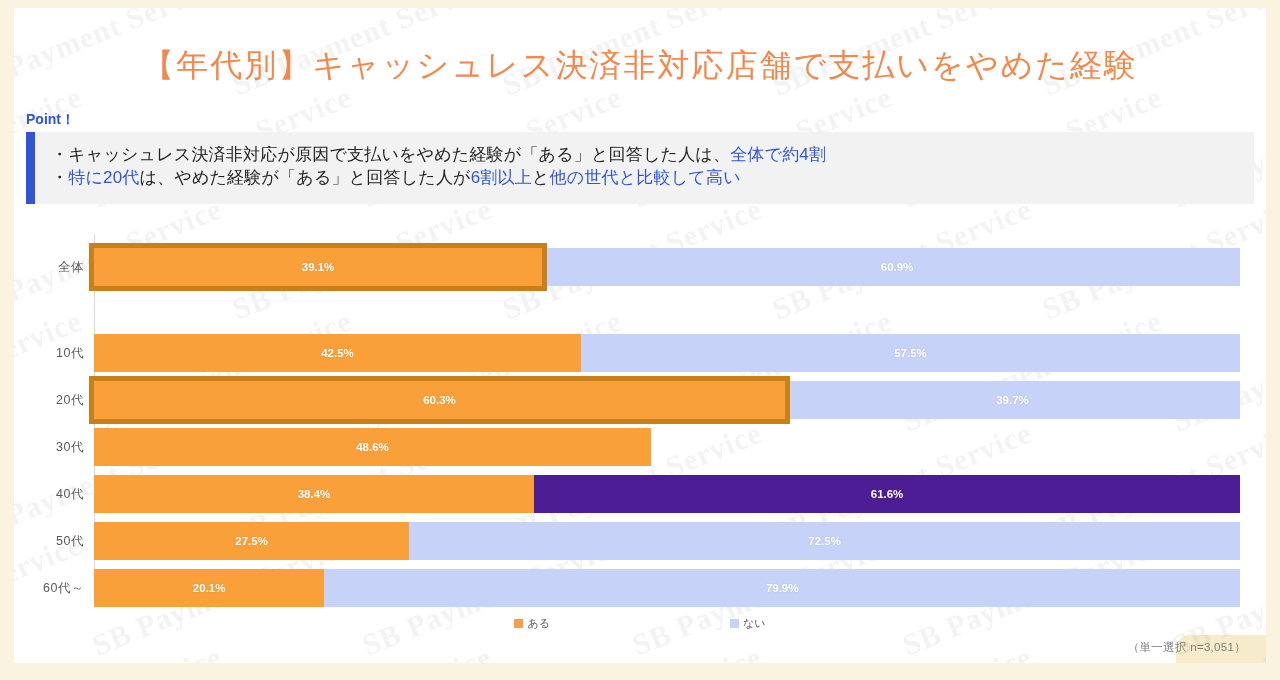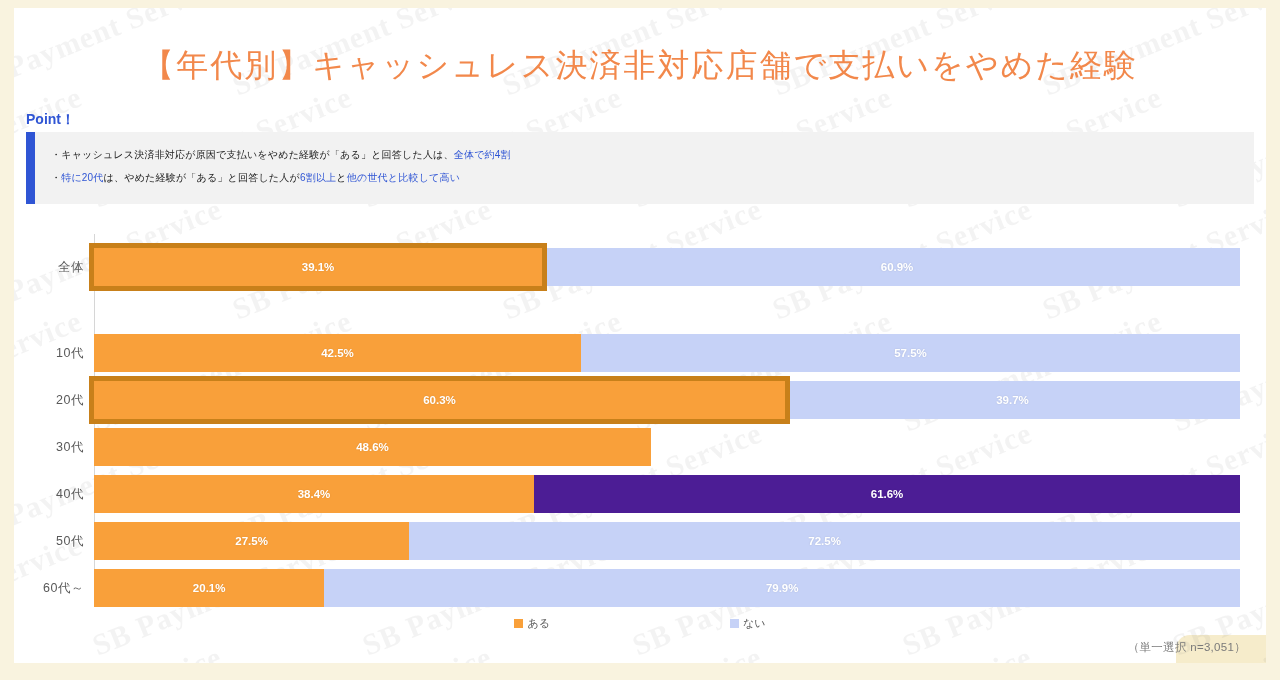--- a/index.html
+++ b/index.html
@@ -88,21 +88,21 @@
     left: 12px;
     top: 124px;
     width: 1228px;
     height: 72px;
     background: #f2f2f2;
     border-left: 9px solid #2f55d4;
     z-index: 10;
     padding: 11px 0 0 16px;
   }
   .point-line {
-    font-size: 10px;
+    font-size: 17px;
     color: #222222;
     line-height: 23px;
     white-space: nowrap;
     letter-spacing: 0.2px;
   }
   .hl { color: #2f55d4; }
 
   
   #chart {
     position: absolute;

